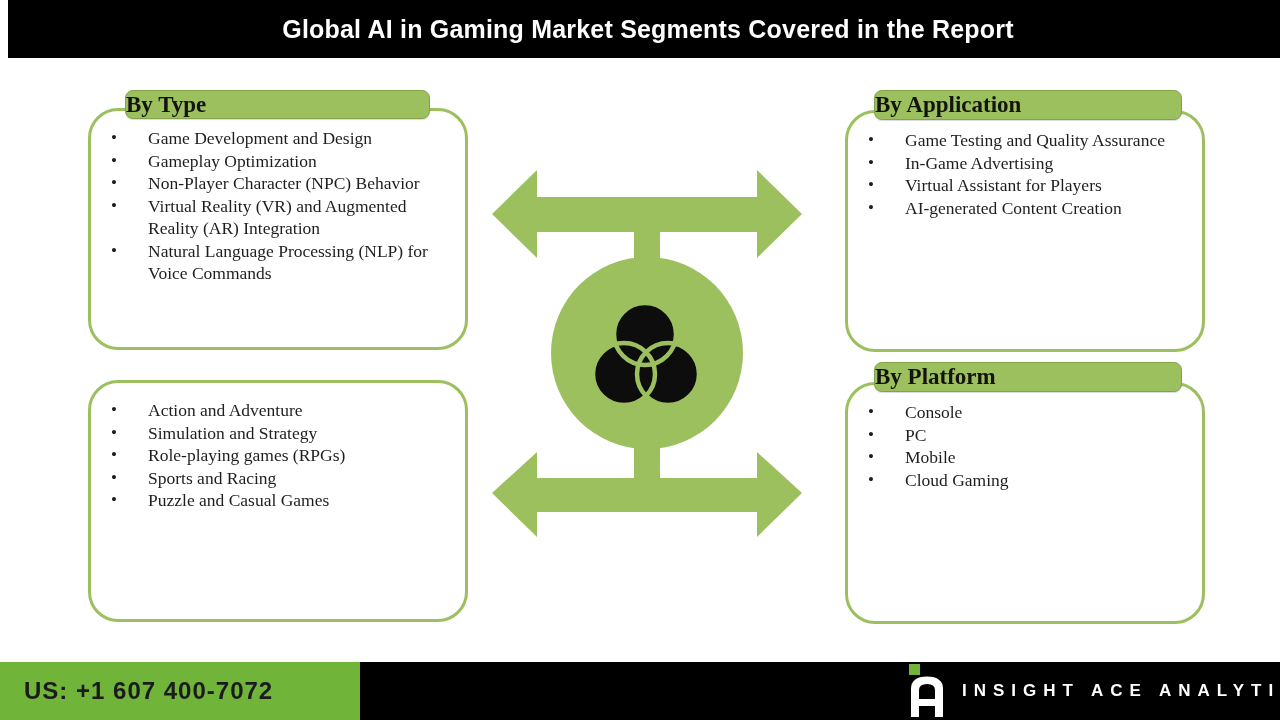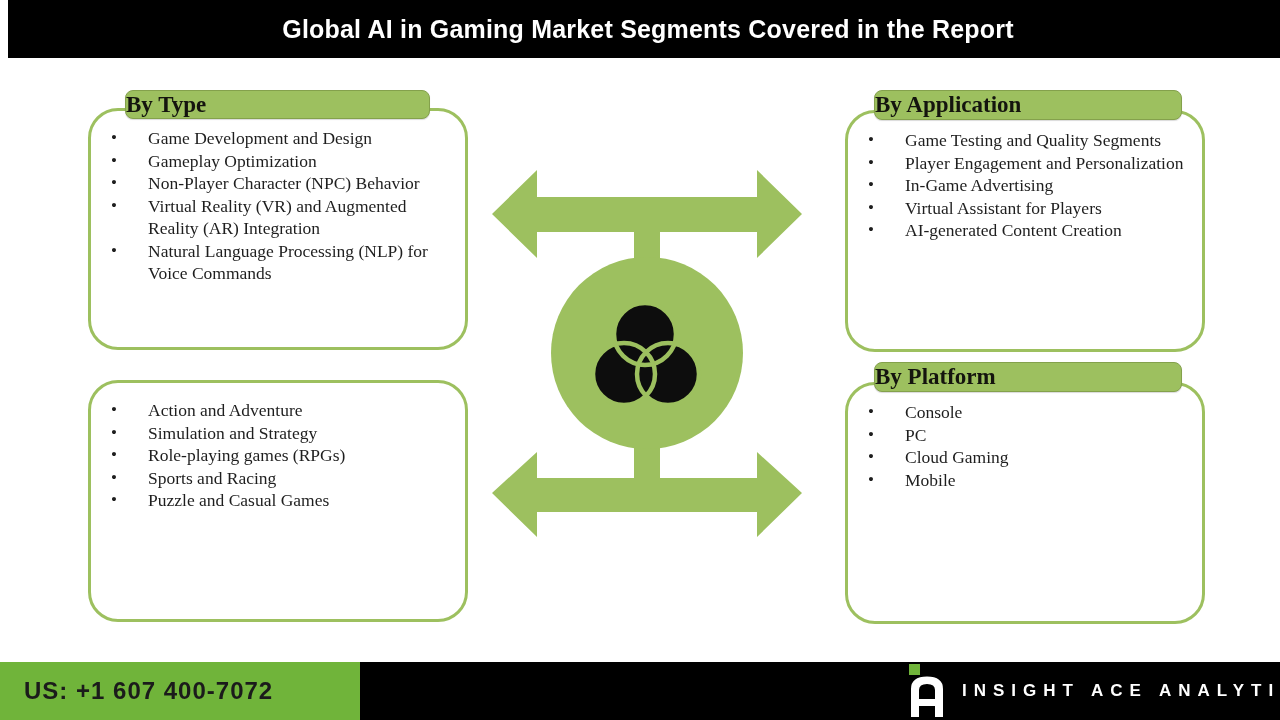--- a/index.html
+++ b/index.html
@@ -84,22 +84,21 @@
       <li>Virtual Reality (VR) and Augmented Reality (AR) Integration</li>
       <li>Natural Language Processing (NLP) for Voice Commands</li>
     </ul>
   </div>
   <div class="seg-tab" id="tab-type">
     <span>By Type</span>
   </div>
 
   <div class="seg-box" id="box-app">
     <ul class="seg-list">
-      <li>Game Testing and Quality Segments</li>
-      <li>Player Engagement and Personalization</li>
+      <li>Game Testing and Quality Assurance</li>
       <li>In-Game Advertising</li>
       <li>Virtual Assistant for Players</li>
       <li>AI-generated Content Creation</li>
     </ul>
   </div>
   <div class="seg-tab" id="tab-app">
     <span>By Application</span>
   </div>
 
   <div class="seg-box" id="box-genre">
@@ -109,22 +108,22 @@
       <li>Role-playing games (RPGs)</li>
       <li>Sports and Racing</li>
       <li>Puzzle and Casual Games</li>
     </ul>
   </div>
 
   <div class="seg-box" id="box-platform">
     <ul class="seg-list">
       <li>Console</li>
       <li>PC</li>
+      <li>Mobile</li>
       <li>Cloud Gaming</li>
-      <li>Mobile</li>
     </ul>
   </div>
   <div class="seg-tab" id="tab-platform">
     <span>By Platform</span>
   </div>
 
   <svg id="center-graphic" width="330" height="385" viewBox="0 0 330 385">
 
     <polygon fill="#9dc05f" points="12,52 57,8 57,35 277,35 277,8 322,52 277,96 277,70 57,70 57,96"></polygon>
 

